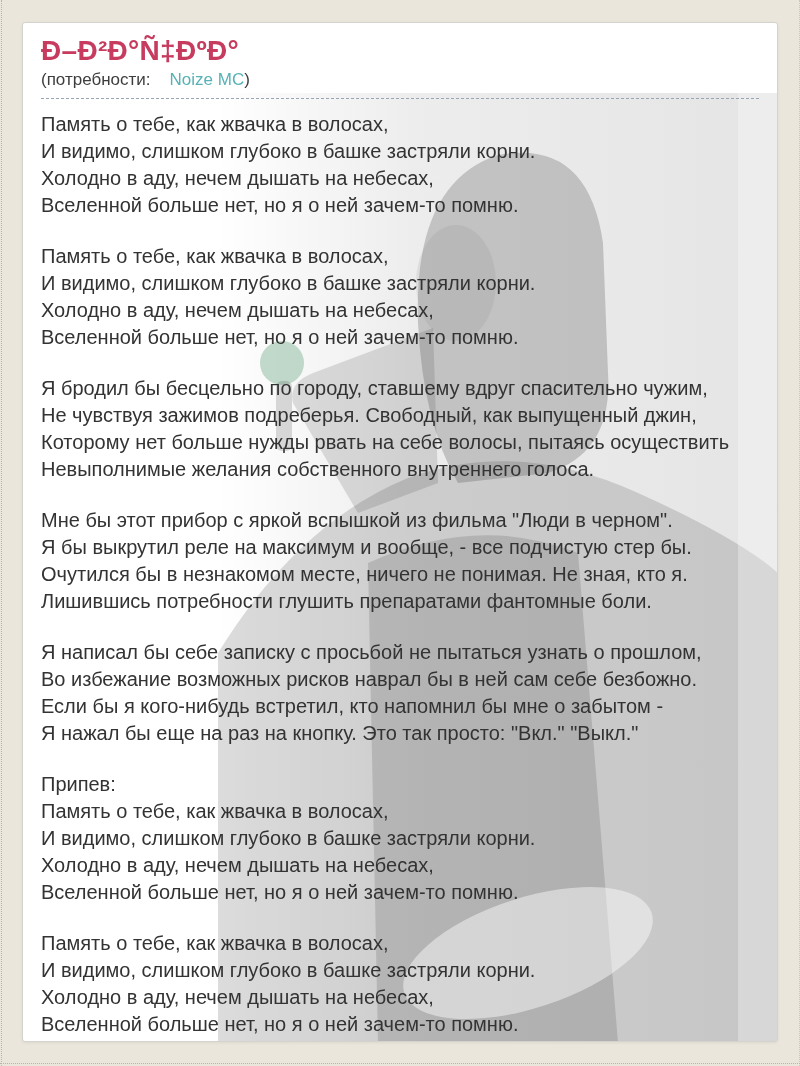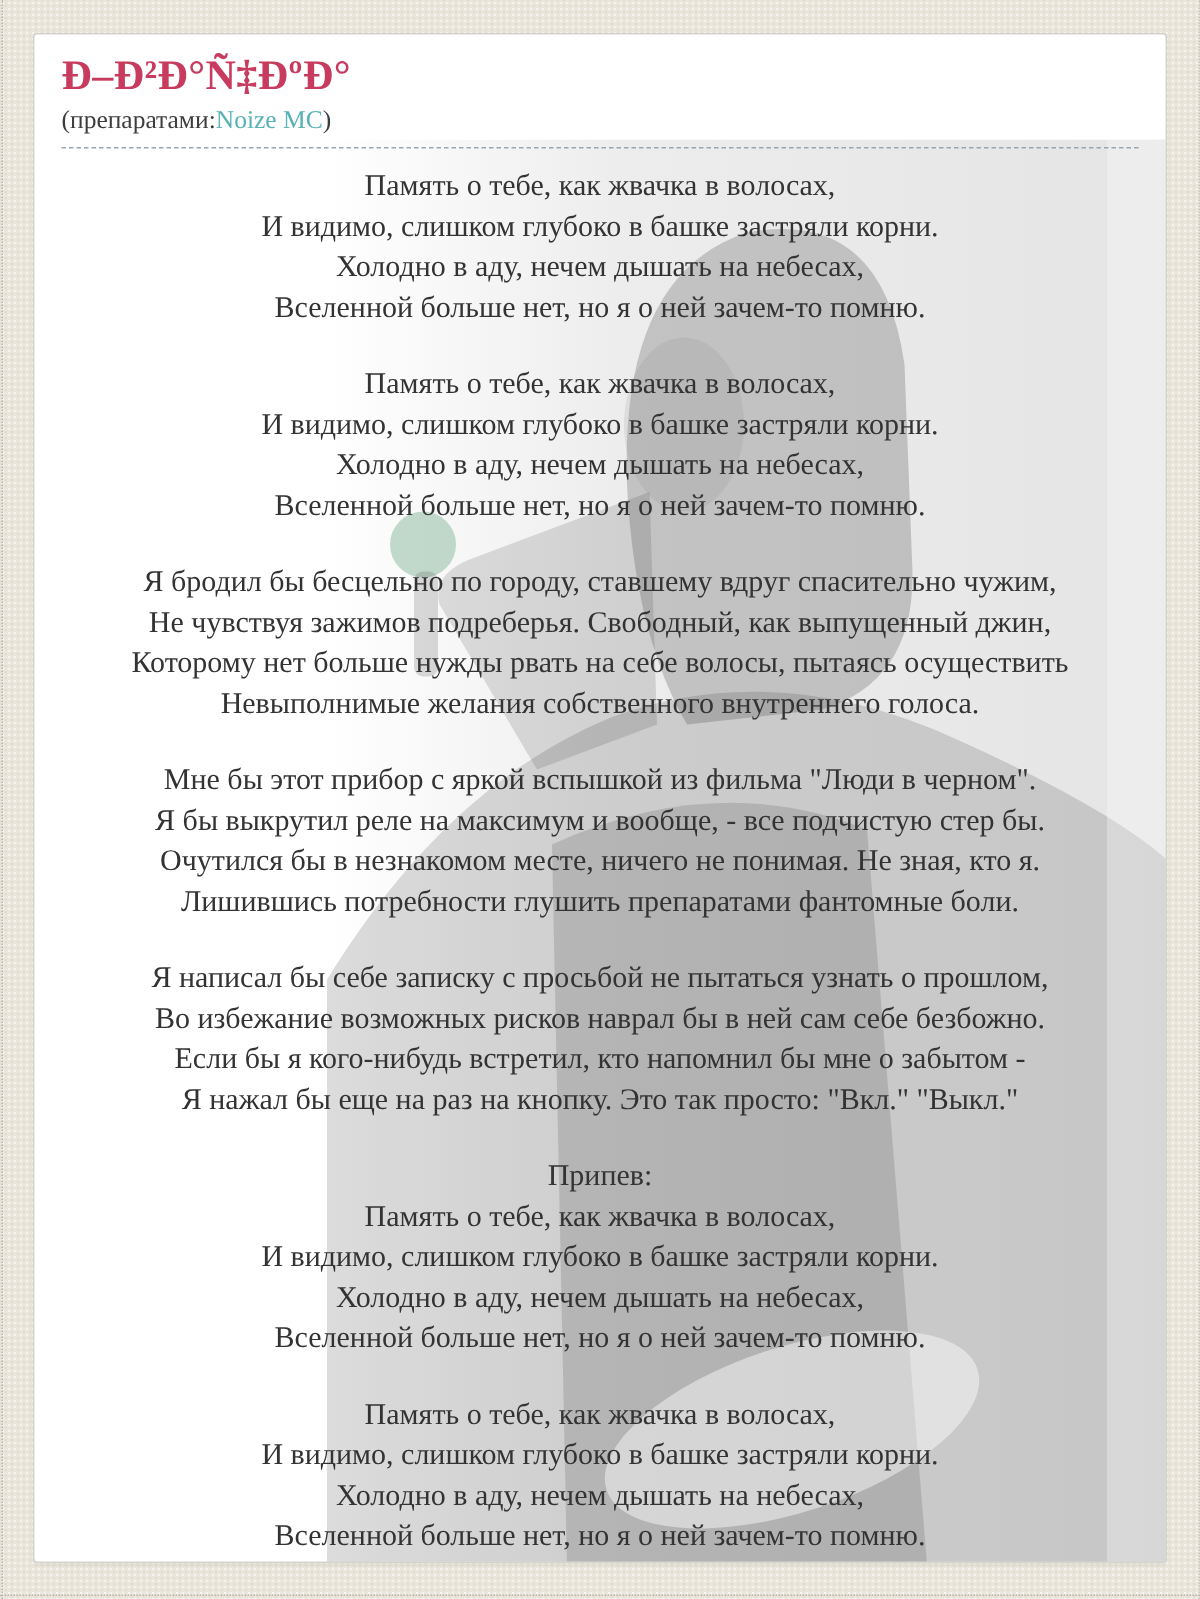--- a/index.html
+++ b/index.html
@@ -38,46 +38,46 @@
     border:1px solid var(--card-border);
     border-radius:3px;
     box-shadow:0 1px 3px rgba(0,0,0,.06);
     overflow:hidden;
   }
   .watermark {
     position:absolute; left:195px; top:70px;
     width:560px; height:950px;
     pointer-events:none;
   }
-  .card-content { position:relative; padding:8px 18px 0 18px;font-family:Liberation Serif, serif; }
+  .card-content { position:relative; padding:8px 18px 0 18px; }
 
   .page-title {
     margin:4px 0 3px 0;
     font-size:28px; line-height:31px;
     font-weight:bold;
     color:var(--title-color);
     letter-spacing:.3px;
   }
   .subtitle {
     font-size:17px; line-height:21px;
     color:#3d3d3d;
     padding-bottom:8px;
     border-bottom:1px dashed var(--divider-color);
   }
   .artist-link {
     color:var(--link-color);
     text-decoration:none;
-    margin-left:0;
+    margin-left:19px;
     cursor:pointer;
   }
   .lyrics {
     font-size:20px; line-height:27px;
     color:var(--text-color);
   }
-  .stanza { margin:24px 0;text-align:center; }
+  .stanza { margin:24px 0; }
   .stanza:first-child { margin-top:12px; }
 </style>
 </head>
 <body>
 
 <div class="page-texture"></div>
 <div class="edge-left"></div>
 <div class="edge-right"></div>
 <div class="edge-bottom"></div>
 
@@ -109,21 +109,21 @@
 
       <ellipse cx="310" cy="860" rx="130" ry="55" transform="rotate(-18 310 860)" fill="#ffffff" fill-opacity="0.45"></ellipse>
 
       <rect x="520" y="0" width="40" height="950" fill="#ffffff" fill-opacity="0.30"></rect>
     </g>
   </svg>
 
   <div class="card-content">
     <h1 class="page-title">Ð–Ð²Ð°Ñ‡ÐºÐ°</h1>
     <div class="subtitle">
-      <span>(препаратами:</span><a class="artist-link" href="#">Noize MC</a><span>)</span>
+      <span>(потребности:</span><a class="artist-link" href="#">Noize MC</a><span>)</span>
     </div>
     <div class="lyrics">
         <p class="stanza">Память о тебе, как жвачка в волосах,<br>И видимо, слишком глубоко в башке застряли корни.<br>Холодно в аду, нечем дышать на небесах,<br>Вселенной больше нет, но я о ней зачем-то помню.</p>
         <p class="stanza">Память о тебе, как жвачка в волосах,<br>И видимо, слишком глубоко в башке застряли корни.<br>Холодно в аду, нечем дышать на небесах,<br>Вселенной больше нет, но я о ней зачем-то помню.</p>
         <p class="stanza">Я бродил бы бесцельно по городу, ставшему вдруг спасительно чужим,<br>Не чувствуя зажимов подреберья. Свободный, как выпущенный джин,<br>Которому нет больше нужды рвать на себе волосы, пытаясь осуществить<br>Невыполнимые желания собственного внутреннего голоса.</p>
         <p class="stanza">Мне бы этот прибор с яркой вспышкой из фильма "Люди в черном".<br>Я бы выкрутил реле на максимум и вообще, - все подчистую стер бы.<br>Очутился бы в незнакомом месте, ничего не понимая. Не зная, кто я.<br>Лишившись потребности глушить препаратами фантомные боли.</p>
         <p class="stanza">Я написал бы себе записку с просьбой не пытаться узнать о прошлом,<br>Во избежание возможных рисков наврал бы в ней сам себе безбожно.<br>Если бы я кого-нибудь встретил, кто напомнил бы мне о забытом -<br>Я нажал бы еще на раз на кнопку. Это так просто: "Вкл." "Выкл."</p>
         <p class="stanza">Припев:<br>Память о тебе, как жвачка в волосах,<br>И видимо, слишком глубоко в башке застряли корни.<br>Холодно в аду, нечем дышать на небесах,<br>Вселенной больше нет, но я о ней зачем-то помню.</p>
         <p class="stanza">Память о тебе, как жвачка в волосах,<br>И видимо, слишком глубоко в башке застряли корни.<br>Холодно в аду, нечем дышать на небесах,<br>Вселенной больше нет, но я о ней зачем-то помню.</p>
       </div>

